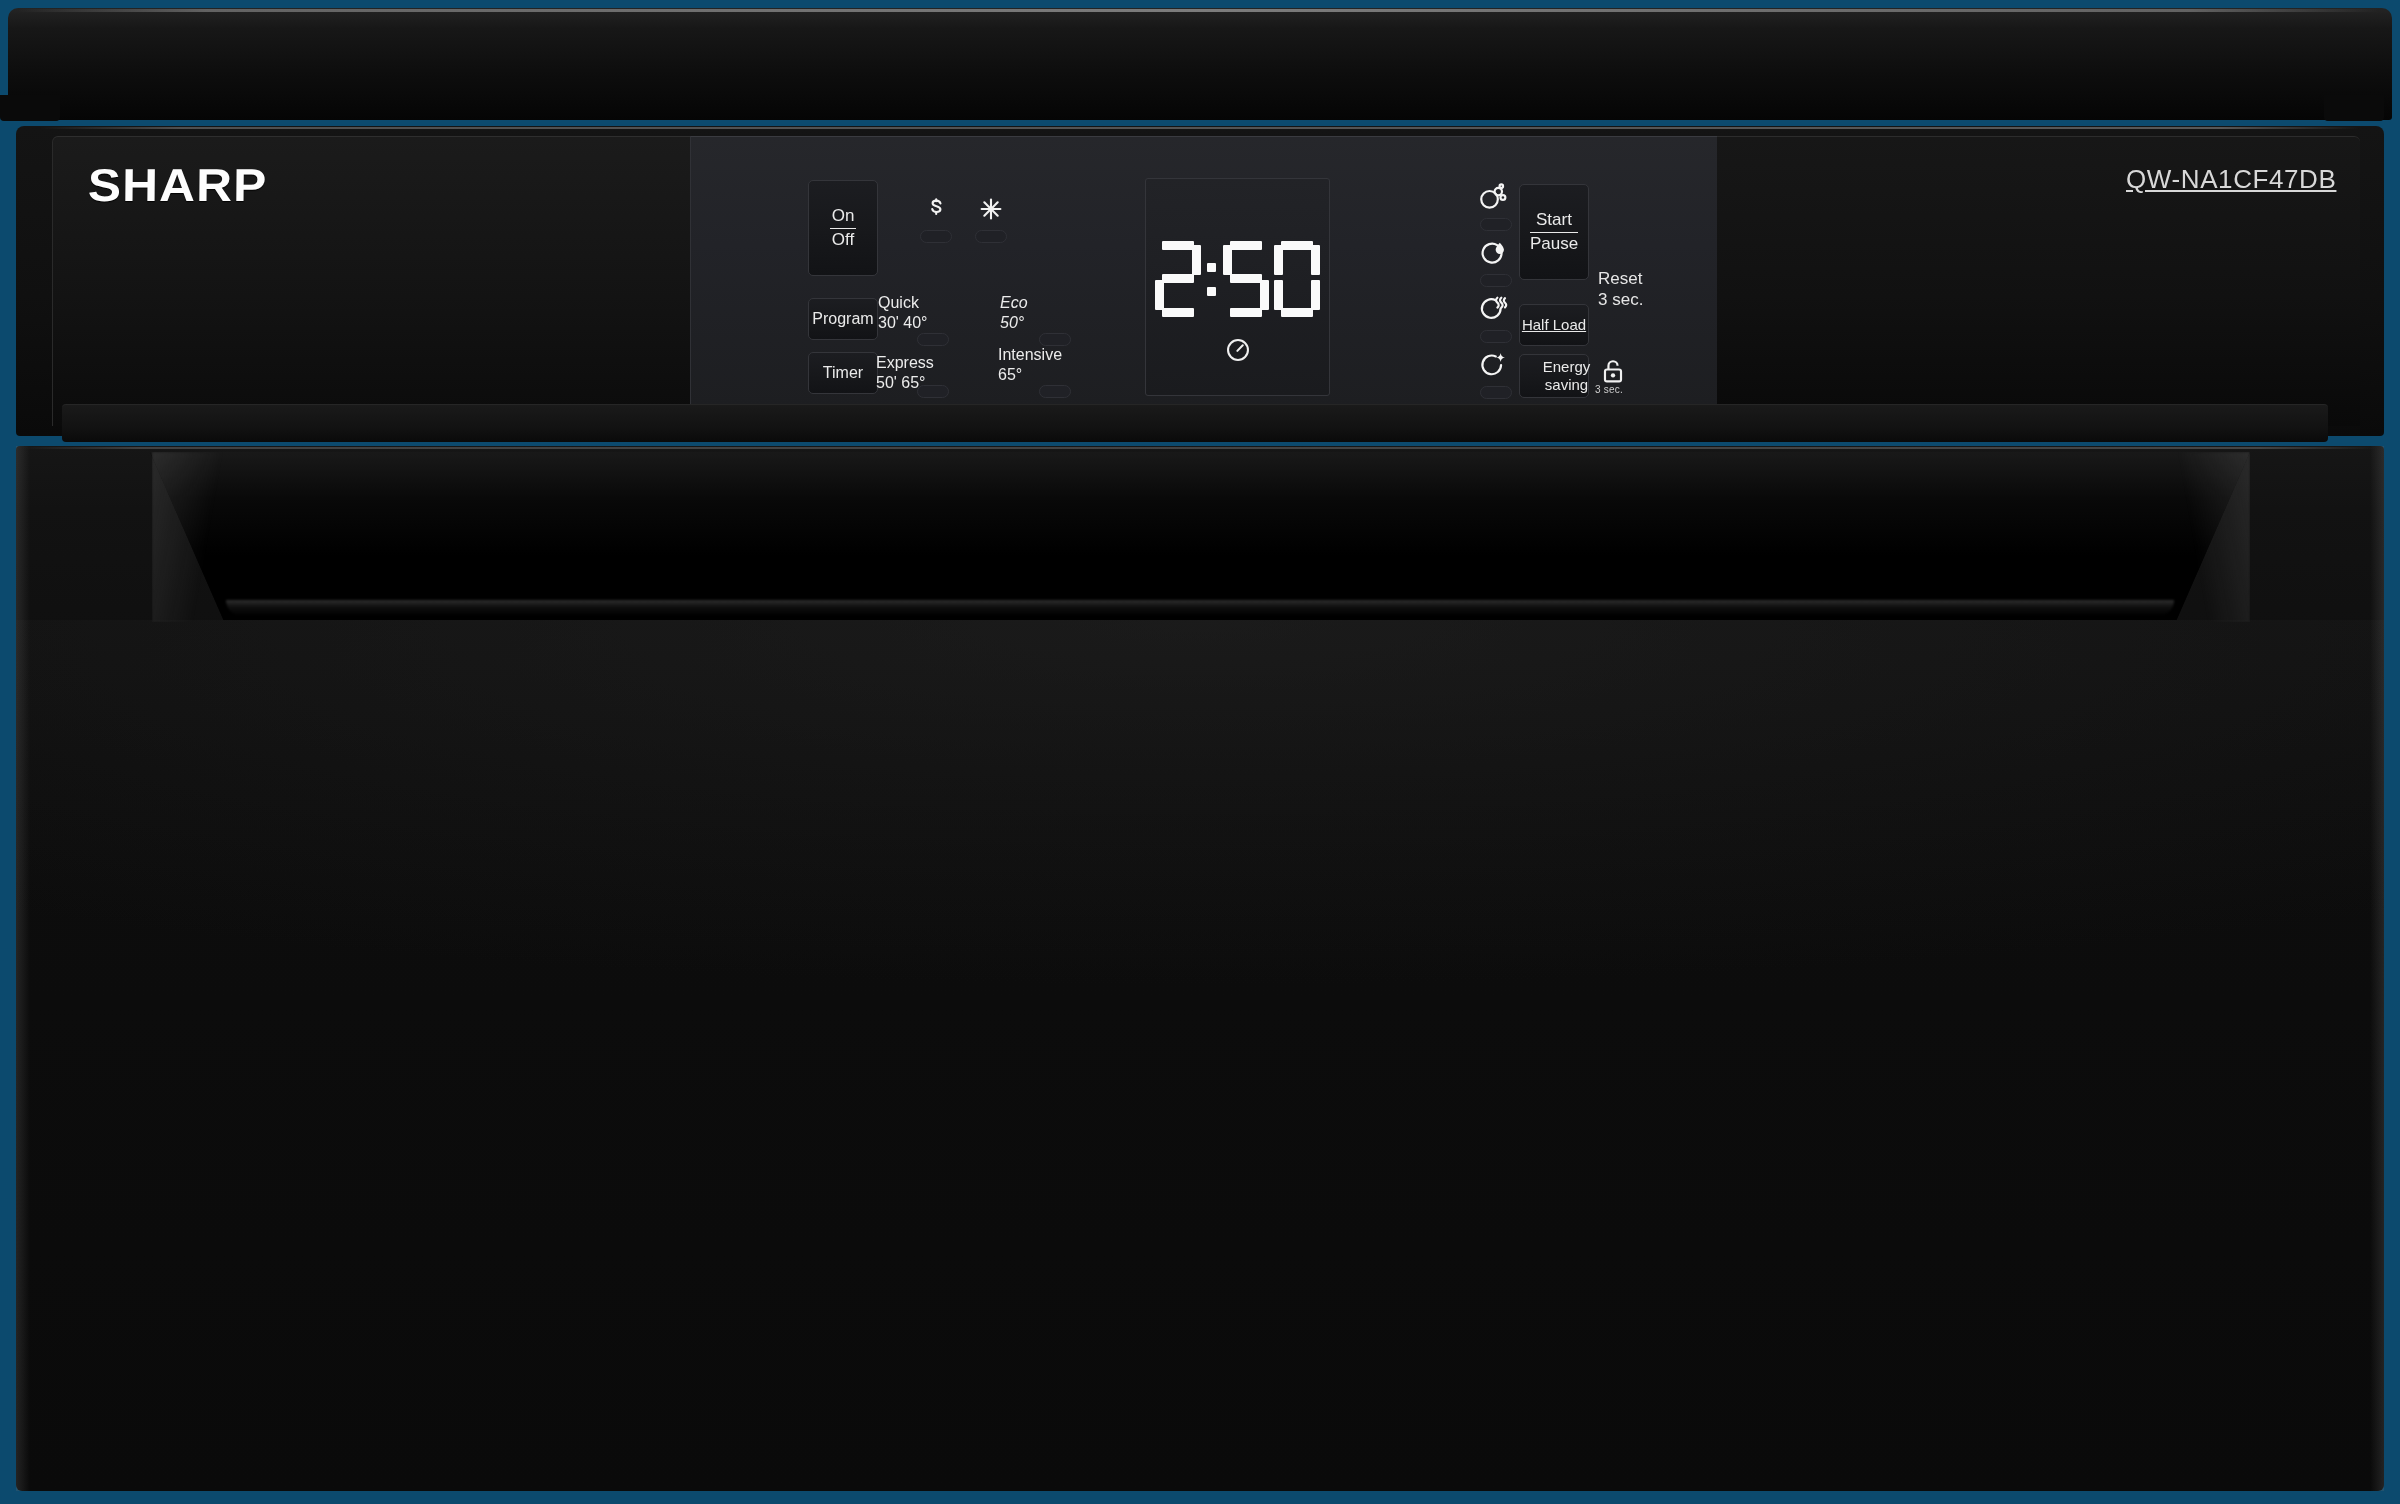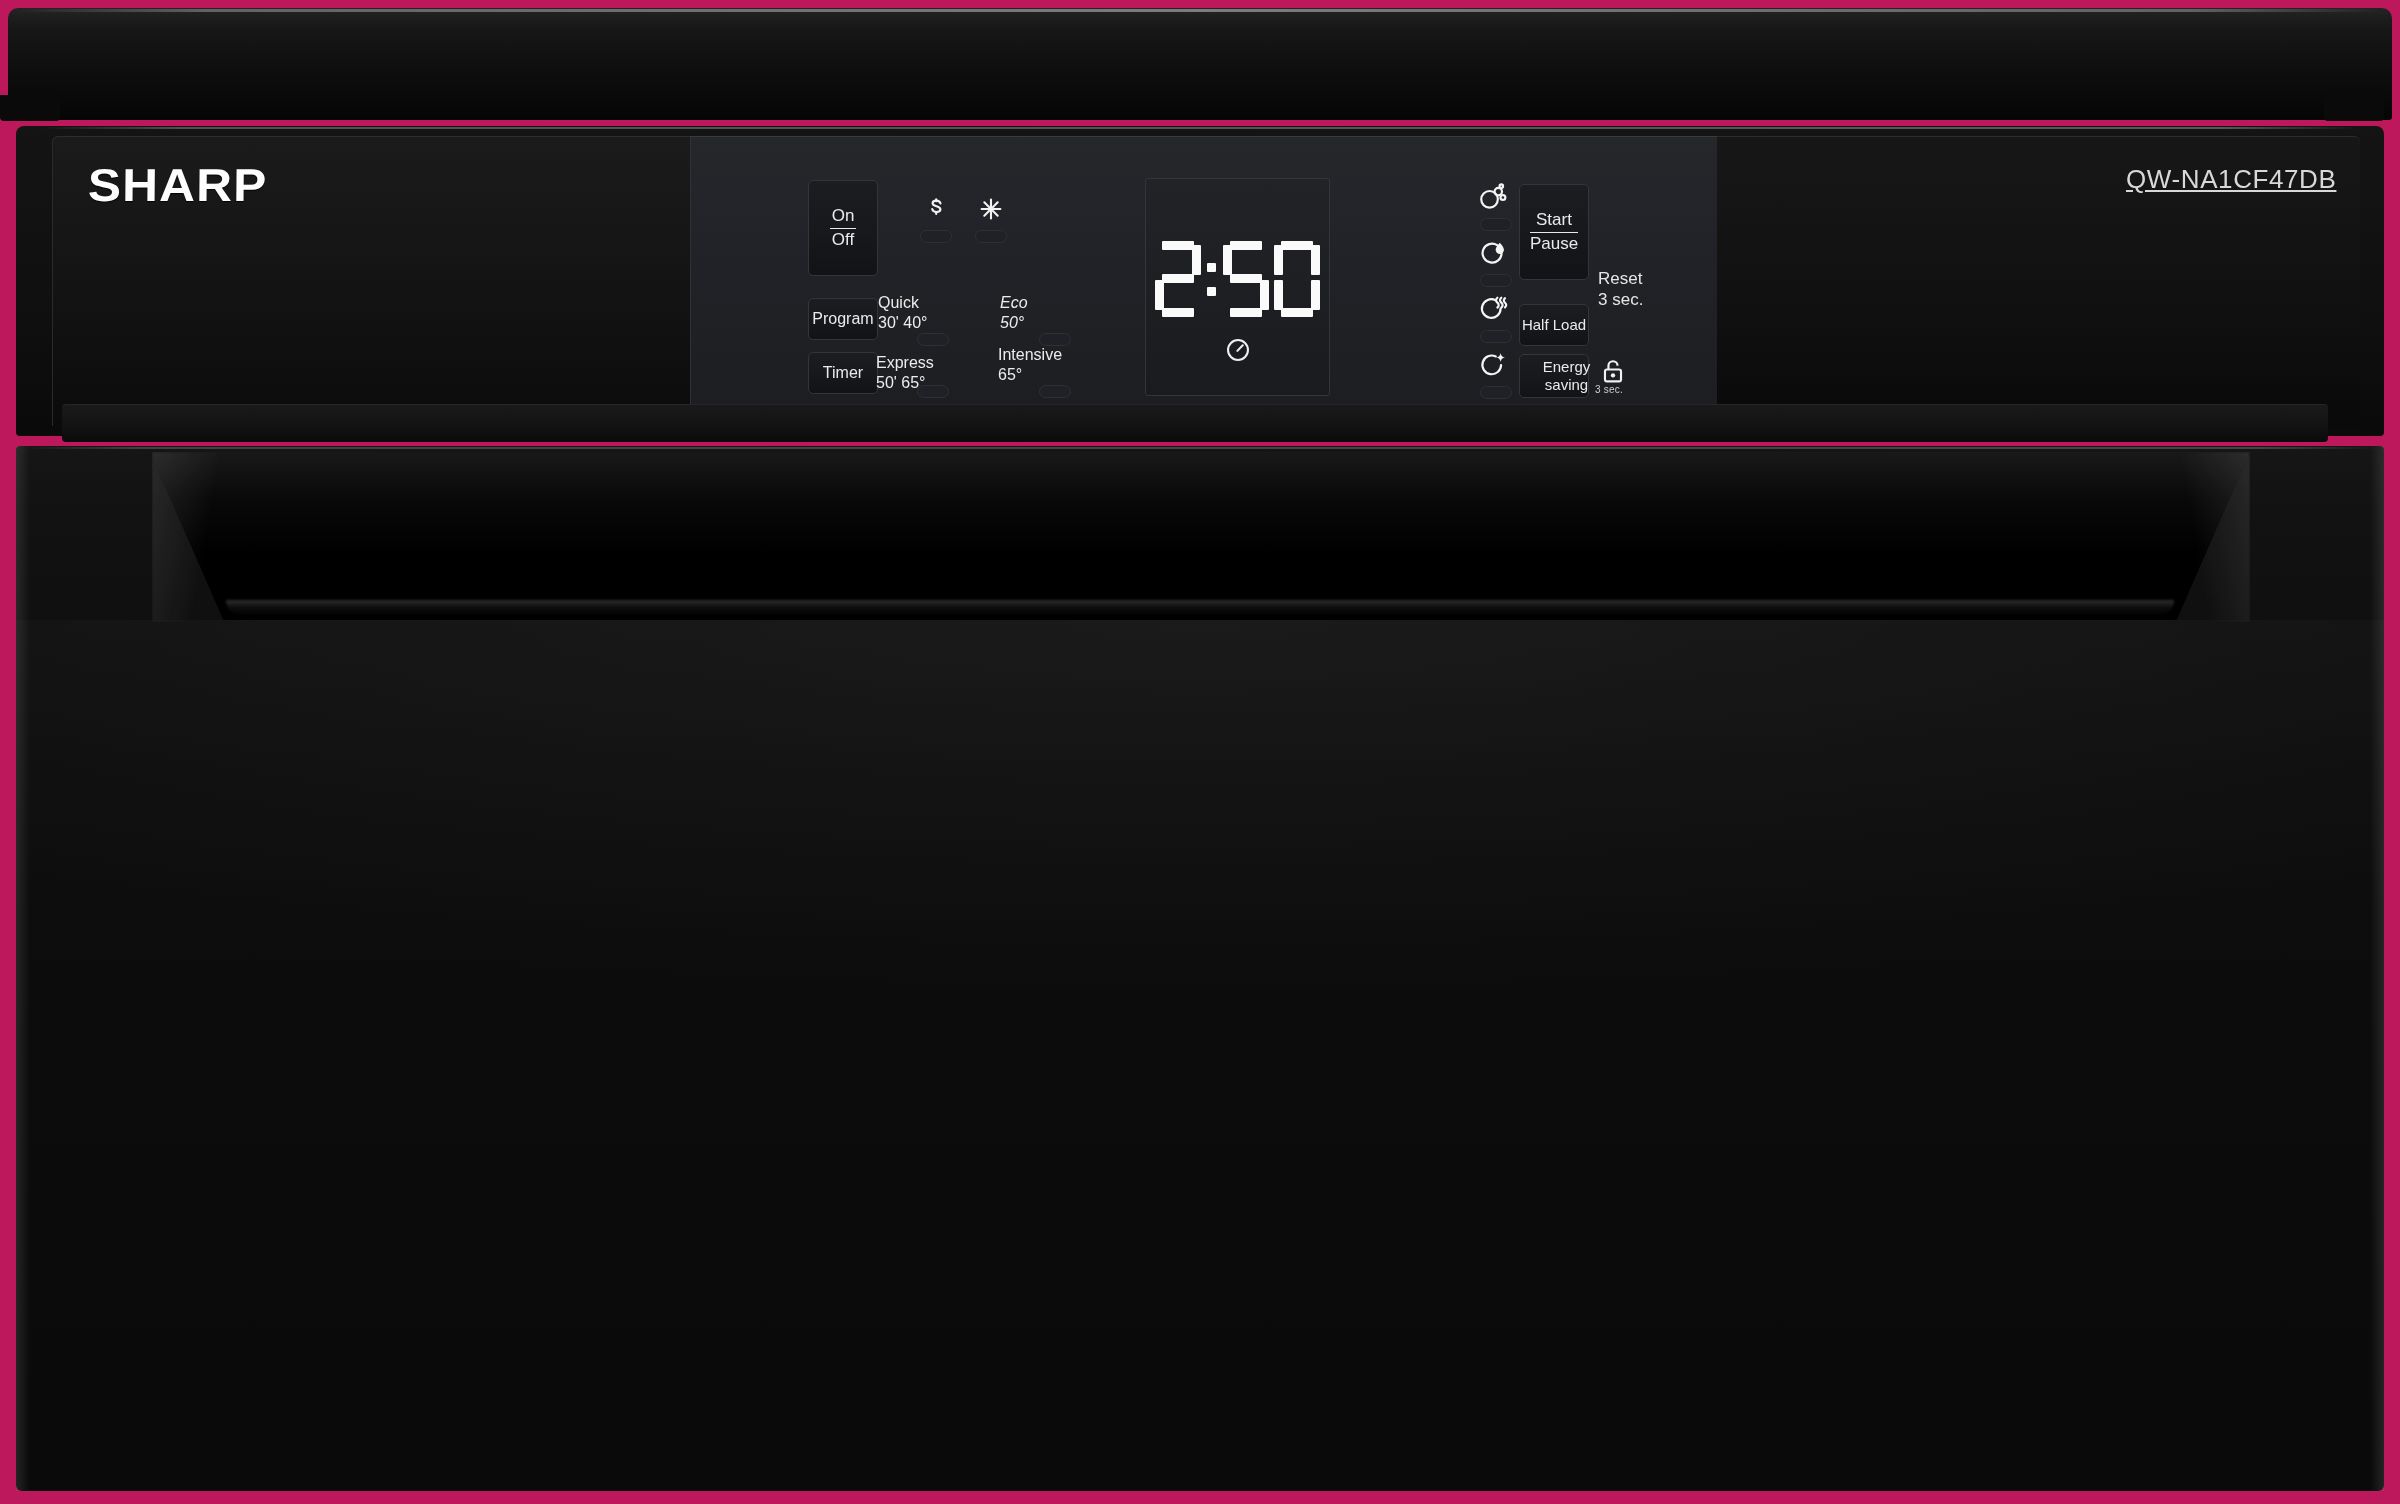--- a/index.html
+++ b/index.html
@@ -6,21 +6,21 @@
   html, body {
     width: 2400px; height: 1504px;
     background: #ffffff;
     font-family: "Liberation Sans", sans-serif;
     overflow: hidden;
   }
 
   #stage {
     position: relative;
     width: 2400px; height: 1504px;
-    background: #be185d;
+    background: #0c4a6e;
   }
 
   
   .top-cap {
     position: absolute;
     left: 8px; top: 8px;
     width: 2384px; height: 112px;
     background: linear-gradient(180deg, #242424 0%, #171717 18%, #0d0d0d 60%, #050505 100%);
     border-radius: 10px 10px 3px 3px;
   }
@@ -115,21 +115,21 @@
   .key .stacked .top { display:block; border-bottom: 1.6px solid #e9e9e9; padding: 0 2px 1px; }
   .key .stacked .bot { display:block; padding-top: 1px; }
 
   
   .k-onoff   { left: 808px;  top: 180px; width: 70px;  height: 96px; }
   .k-program { left: 808px;  top: 298px; width: 70px;  height: 42px; font-size: 16px;}
   .k-timer   { left: 808px;  top: 352px; width: 70px;  height: 42px; font-size: 16px;}
 
   
   .k-startpause { left: 1519px; top: 184px; width: 70px; height: 96px; }
-  .k-halfload   { left: 1519px; top: 304px; width: 70px; height: 42px; font-size: 15px;}
+  .k-halfload   { left: 1519px; top: 304px; width: 70px; height: 42px; font-size: 15px; text-decoration: underline;}
   .k-energy     { left: 1519px; top: 354px; width: 70px; height: 44px; font-size: 15px; padding-left: 25px;}
 
   
   .led {
     position: absolute;
     width: 32px; height: 13px;
     border-radius: 7px;
     background: #202126;
     border: 1px solid #2f3036;
   }

